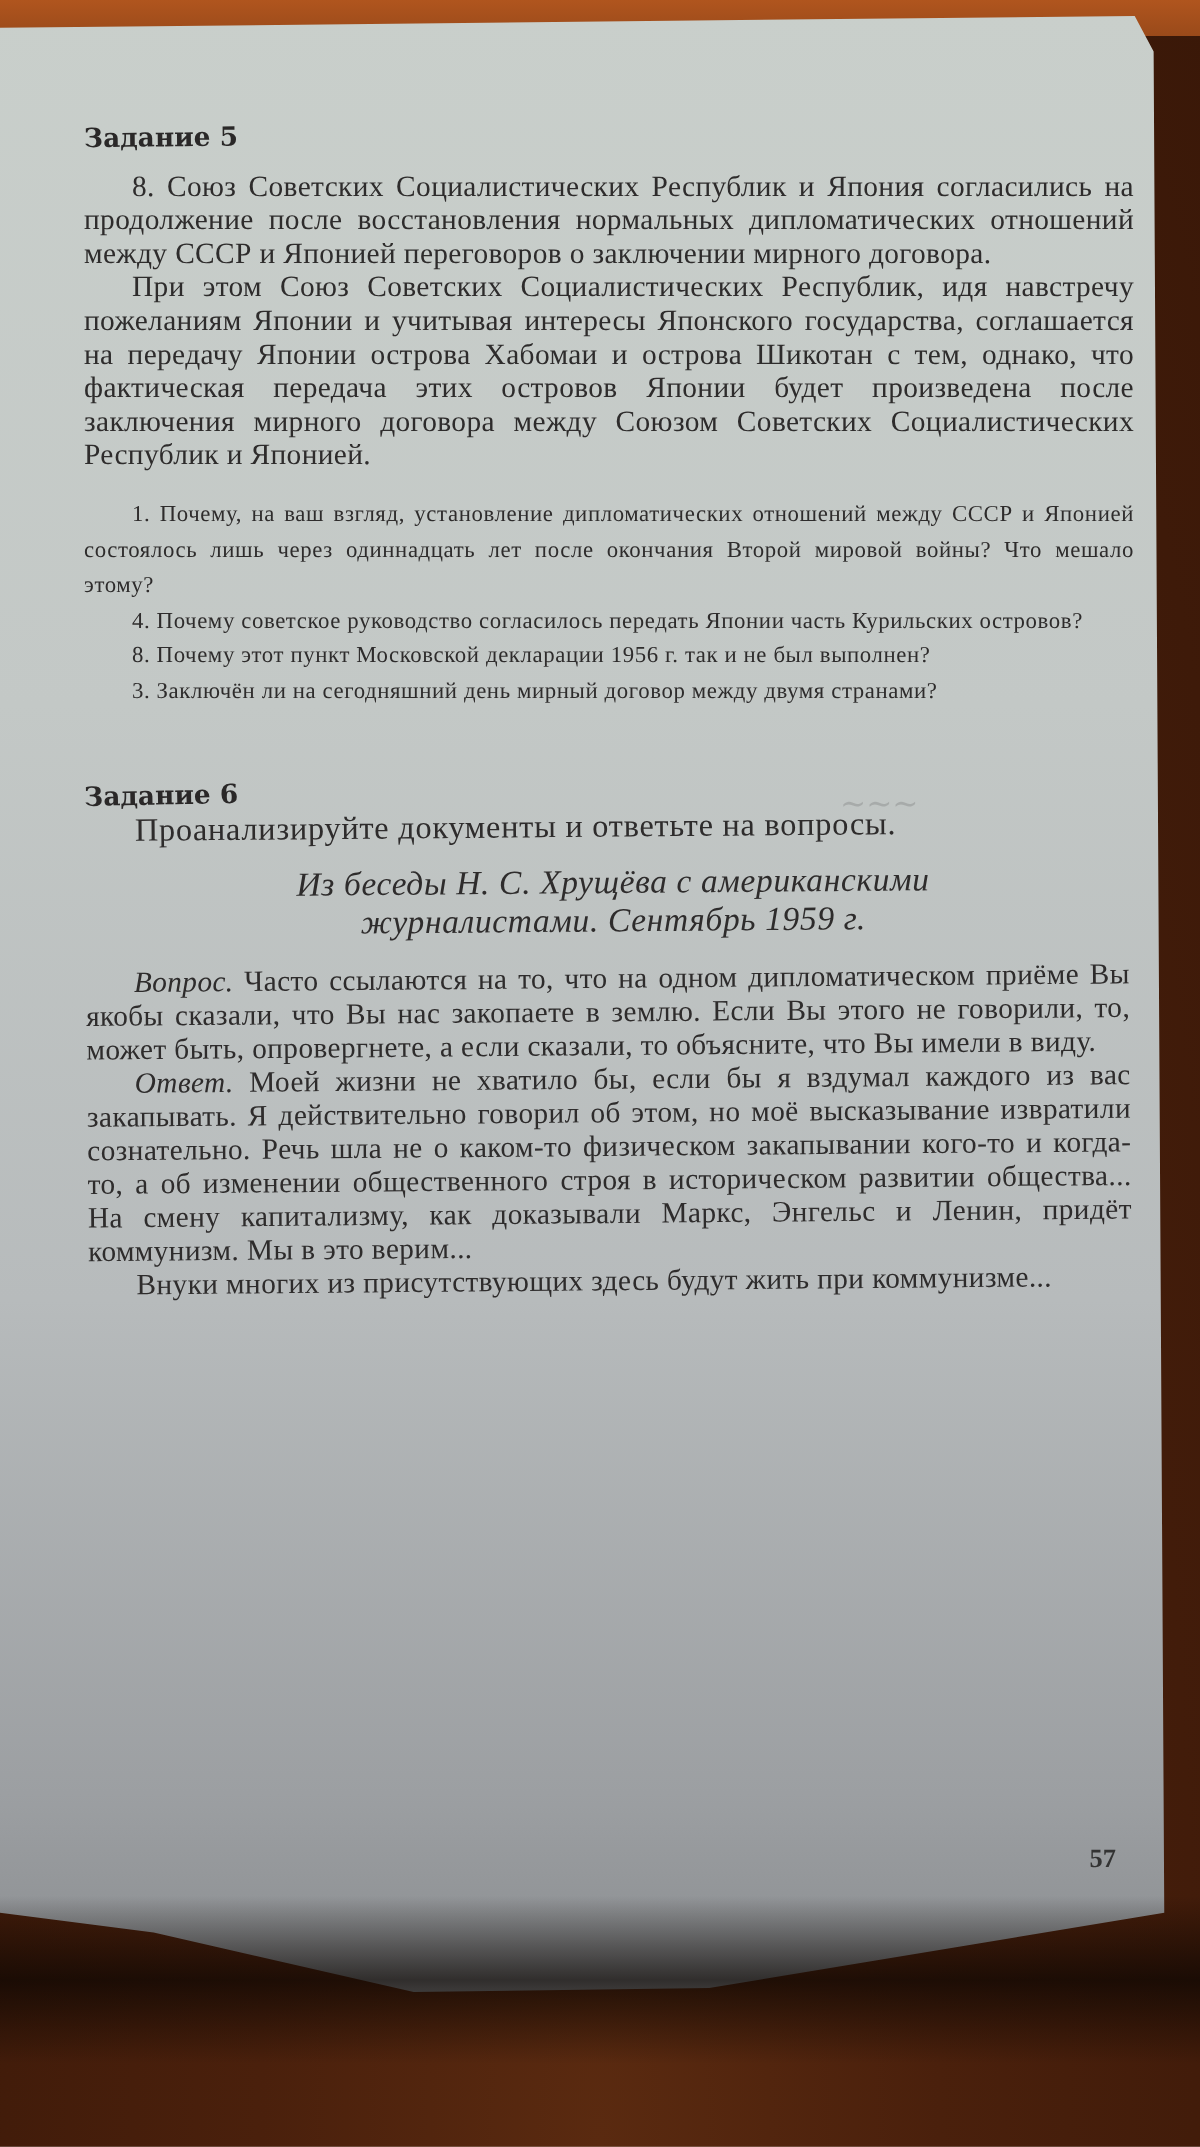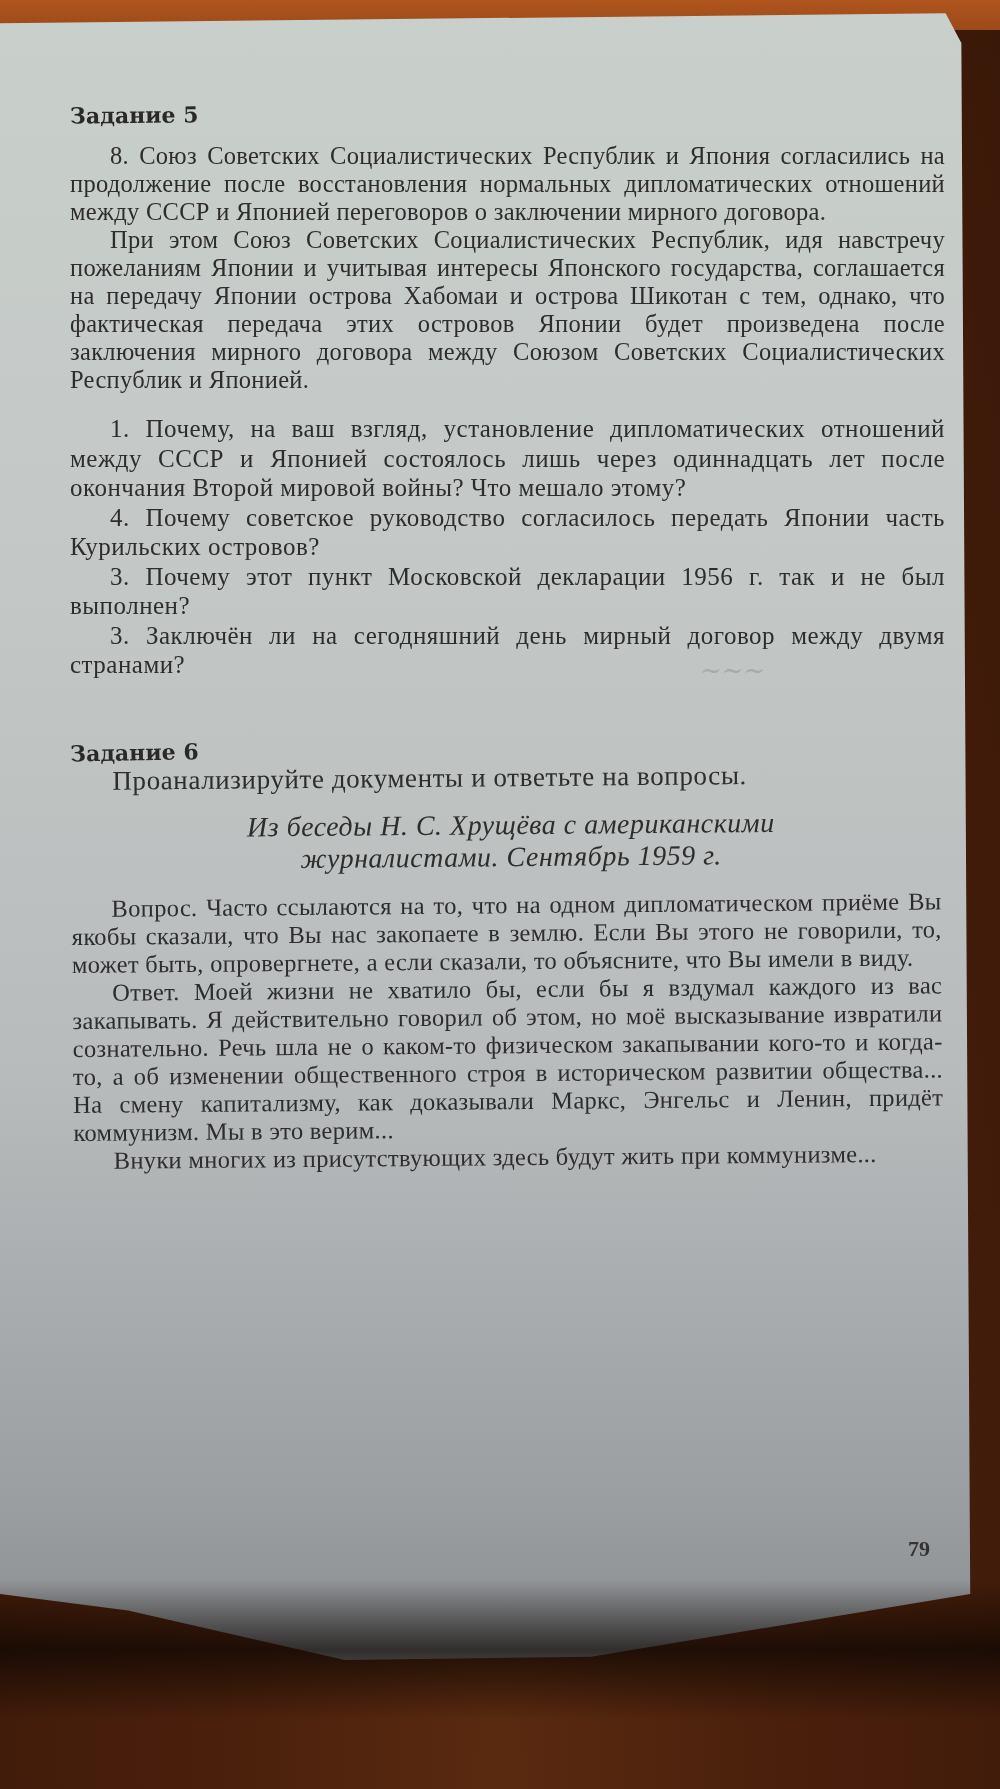--- a/index.html
+++ b/index.html
@@ -35,24 +35,24 @@
     font-size: 27px; margin: 0 0 16px 72px; letter-spacing: 0.6px;
   }
   .doc-title {
     font-style: italic; font-size: 28px; text-align: center;
     line-height: 32px; margin: 0 0 18px 0; letter-spacing: 0.5px;
   }
   .para {
     font-size: 24.5px; line-height: 28px; text-align: justify;
     text-indent: 40px; margin: 0; letter-spacing: 0.3px; width: 875px;
   }
-  .para.q { font-size: 25px; line-height: 29.5px; letter-spacing: 0.5px; }
+  .para.q { font-size: 19px; line-height: 29.5px; letter-spacing: 0.5px; }
   .gap { height: 20px; }
   .gap-big { height: 56px; }
-  .lead { }
+  .lead { font-style: italic; }
   .sec6 { transform: rotate(-0.5deg); transform-origin: left top; }
   .sec6 .para { width: 870px; }
   .page-number {
     position: absolute; left: 908px; top: 1536px;
     font-size: 22px; font-weight: bold; color: #333;
   }
   .pencil {
     position: absolute; color: rgba(90,90,90,0.25); font-style: italic;
     font-size: 26px; font-family: "DejaVu Serif", serif; pointer-events: none;
   }
@@ -75,34 +75,34 @@
     <div class="doc-title">
     </div>
 
     <p class="para">8. Союз Советских Социалистических Республик и Япония согласились на продолжение после восстановления нормальных дипломатических отношений между СССР и Японией переговоров о заключении мирного договора.</p>
     <p class="para">При этом Союз Советских Социалистических Республик, идя навстречу пожеланиям Японии и учитывая интересы Японского государства, соглашается на передачу Японии острова Хабомаи и острова Шикотан с тем, однако, что фактическая передача этих островов Японии будет произведена после заключения мирного договора между Союзом Советских Социалистических Республик и Японией.</p>
 
     <div class="gap"></div>
 
     <p class="para q">1. Почему, на ваш взгляд, установление дипломатических отношений между СССР и Японией состоялось лишь через одиннадцать лет после окончания Второй мировой войны? Что мешало этому?</p>
     <p class="para q">4. Почему советское руководство согласилось передать Японии часть Курильских островов?</p>
-    <p class="para q">3. Почему этот пункт Московской декларации 1956 г. так и не был выполнен?</p>
+    <p class="para q">8. Почему этот пункт Московской декларации 1956 г. так и не был выполнен?</p>
     <p class="para q">3. Заключён ли на сегодняшний день мирный договор между двумя странами?</p>
   </section>
 
   <div class="gap-big"></div>
 
   <section class="sec6">
     <h2 class="task-title">Задание 6</h2>
     <p class="task-instruction" style="margin-left:42px;">Проанализируйте документы и ответьте на вопросы.</p>
 
     <div class="doc-title">
       <div>Из беседы Н. С. Хрущёва с американскими</div>
       <div>журналистами. Сентябрь 1959 г.</div>
     </div>
 
     <p class="para"><span class="lead">Вопрос.</span><span> Часто ссылаются на то, что на одном дипломатическом приёме Вы якобы сказали, что Вы нас закопаете в землю. Если Вы этого не говорили, то, может быть, опровергнете, а если сказали, то объясните, что Вы имели в виду.</span></p>
     <p class="para"><span class="lead">Ответ.</span><span> Моей жизни не хватило бы, если бы я вздумал каждого из вас закапывать. Я действительно говорил об этом, но моё высказывание извратили сознательно. Речь шла не о каком-то физическом закапывании кого-то и когда-то, а об изменении общественного строя в историческом развитии общества... На смену капитализму, как доказывали Маркс, Энгельс и Ленин, придёт коммунизм. Мы в это верим...</span></p>
     <p class="para">Внуки многих из присутствующих здесь будут жить при коммунизме...</p>
   </section>
 </div>
 
-<div class="page-number">79</div>
+<div class="page-number">57</div>
 
 </body></html>

